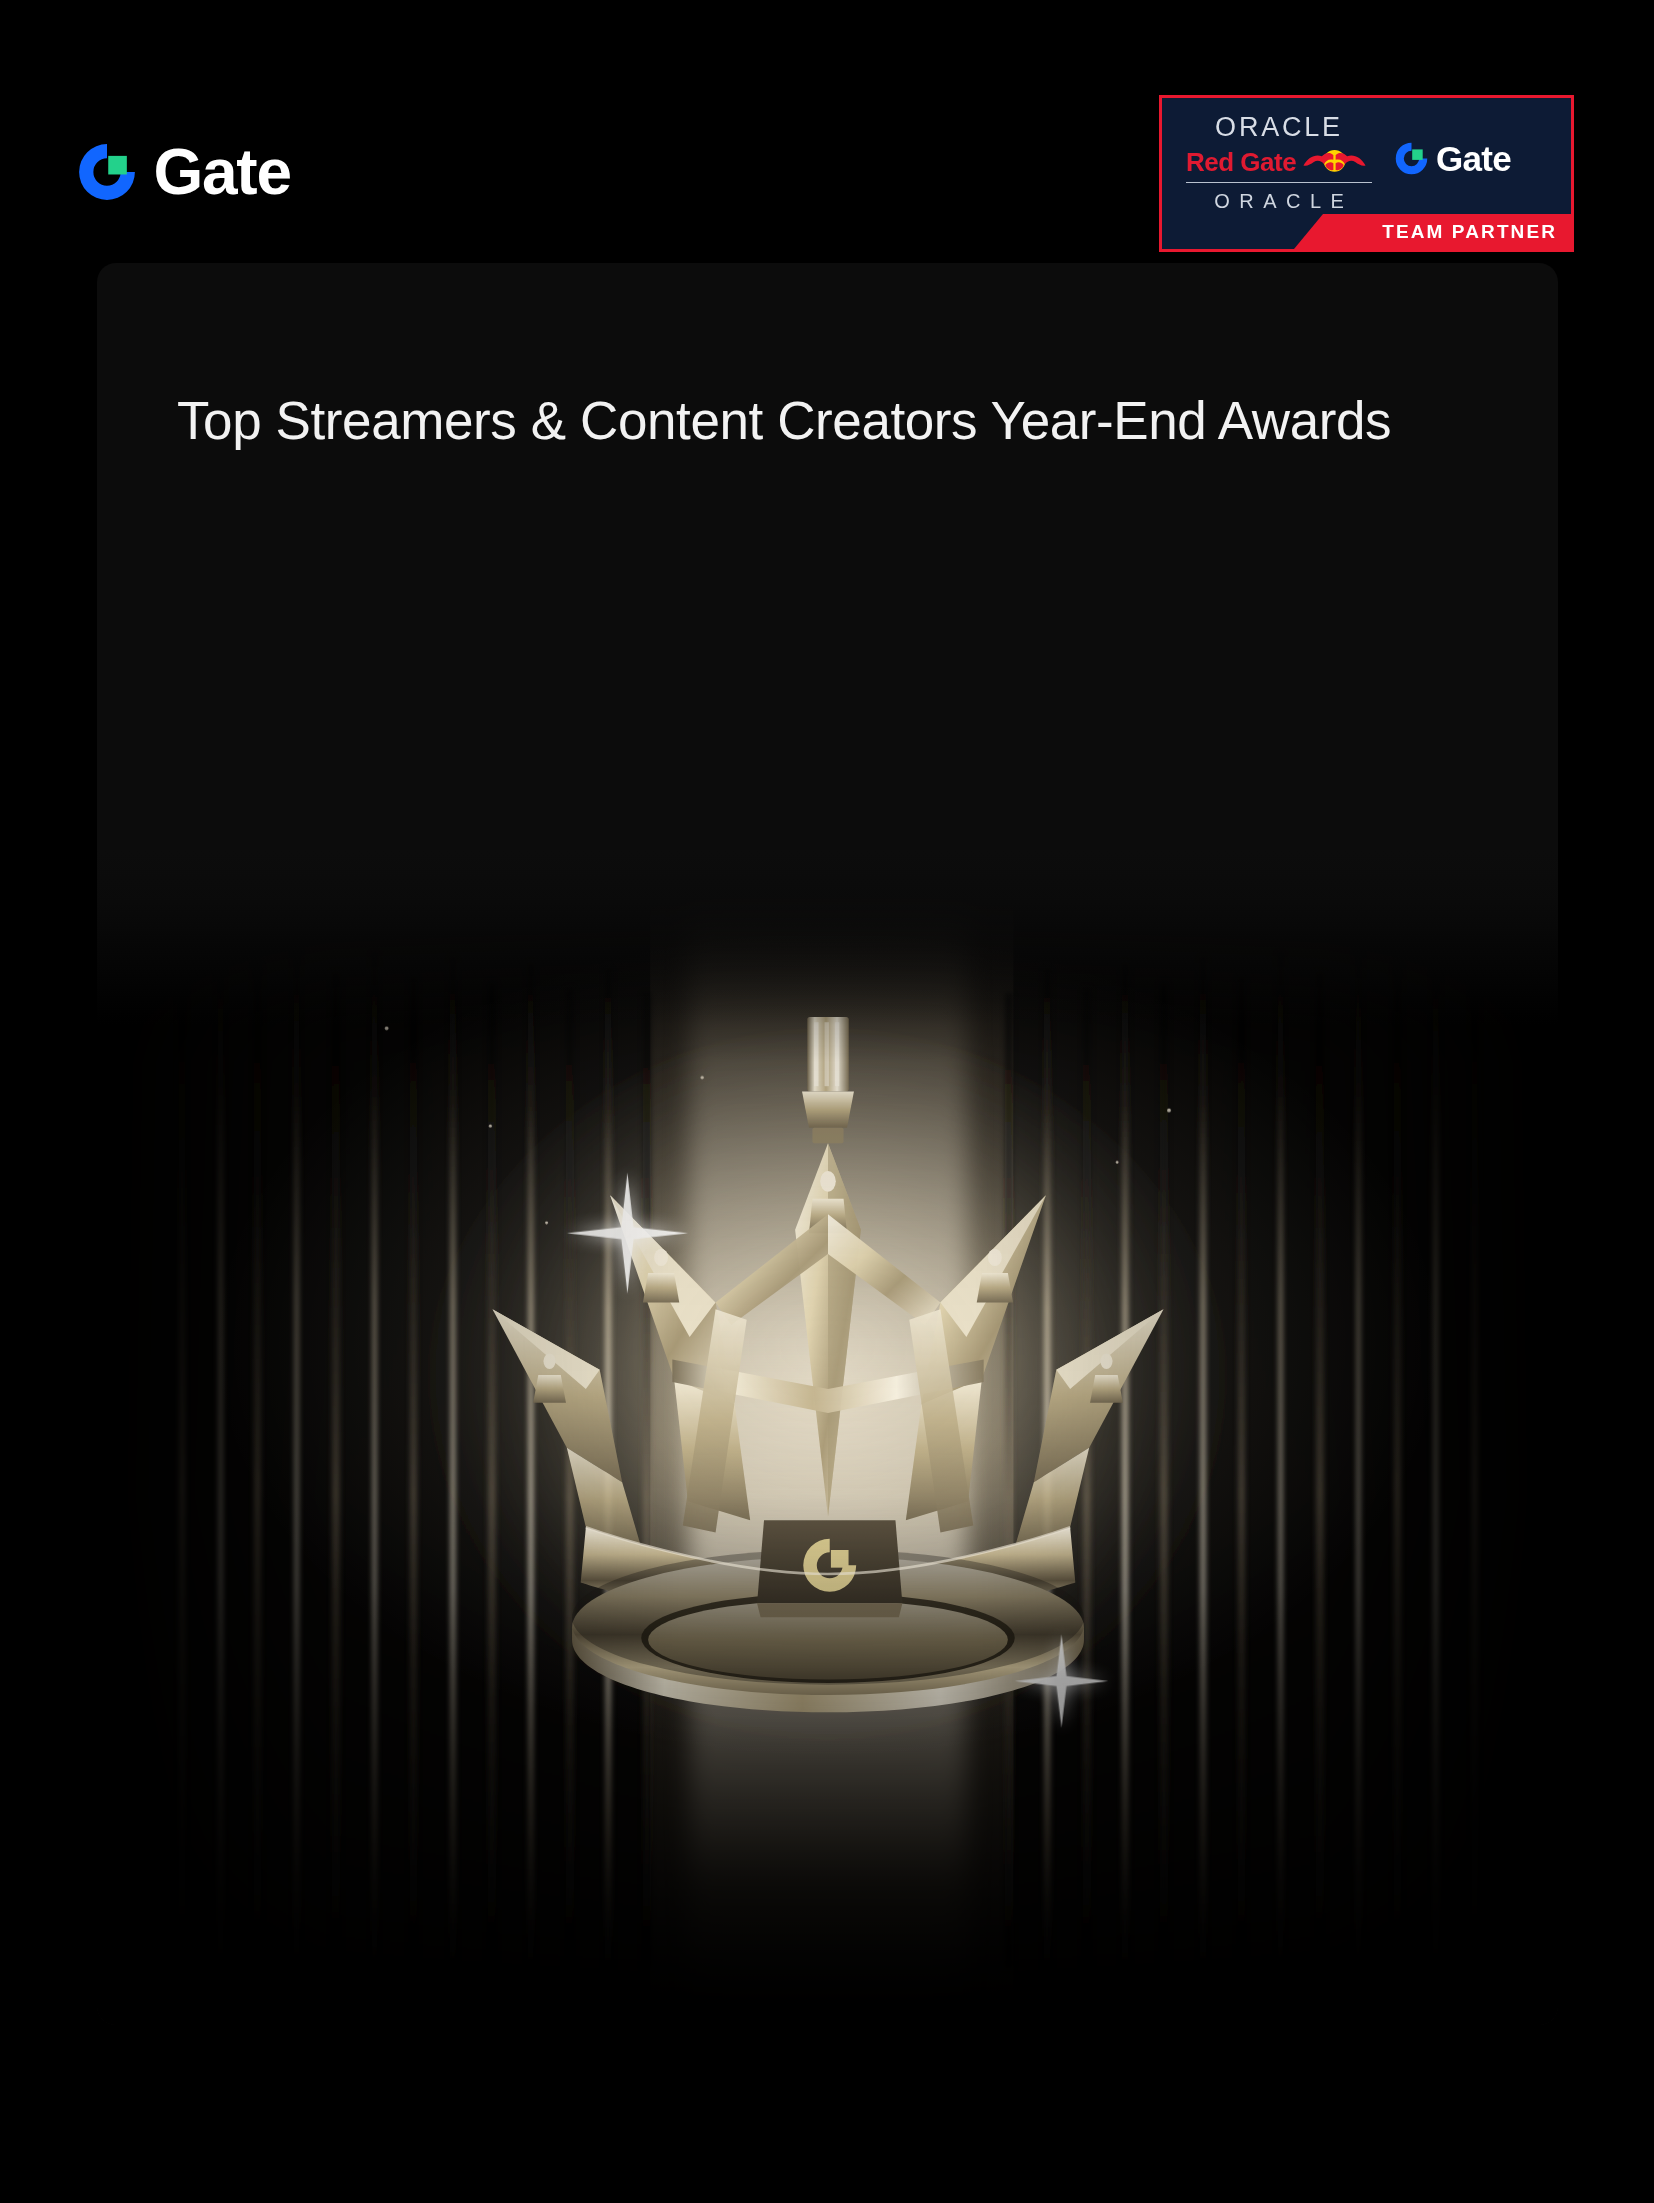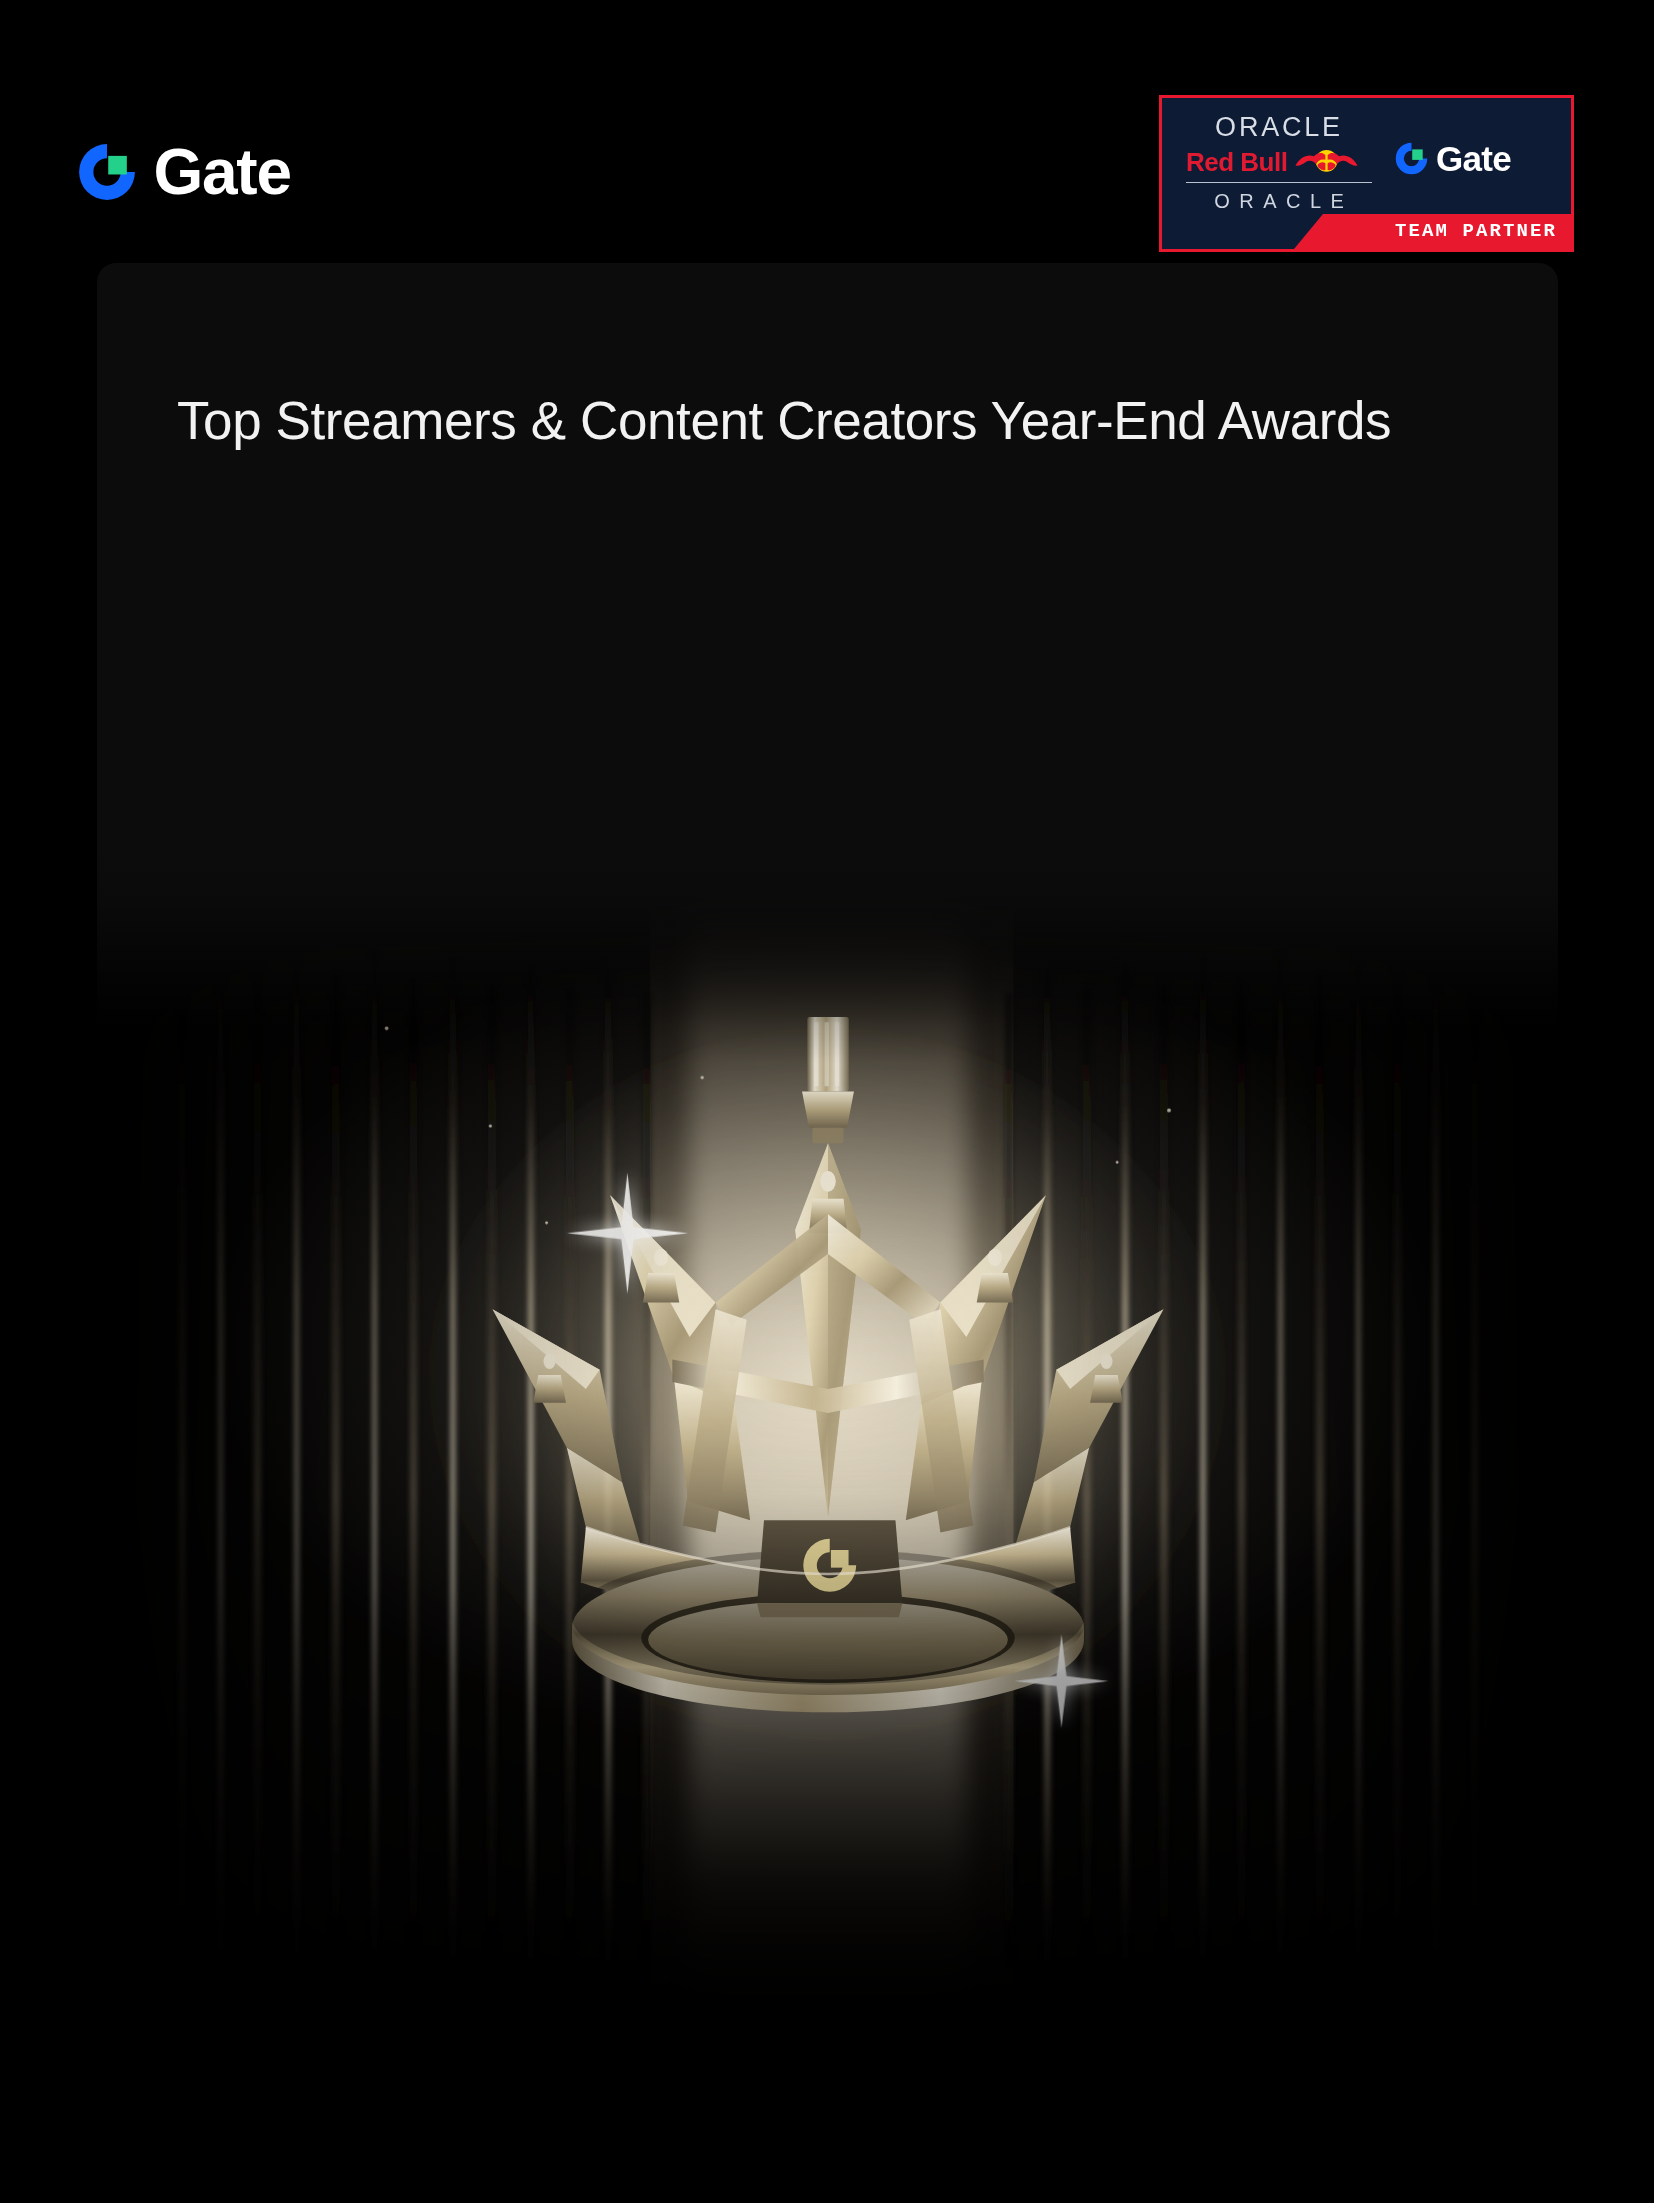--- a/index.html
+++ b/index.html
@@ -141,21 +141,21 @@
     justify-content: flex-end;
     padding-right: 14px;
   }
 
   .team-partner-label {
     font-size: 19px;
     font-weight: 700;
     letter-spacing: 2.1px;
     color: #ffffff;
     line-height: 1;
-    font-family: Liberation Mono, monospace;
+    font-family: Liberation Sans, sans-serif;
   }
 
   .badge-bottom-rule {
     position: absolute;
     left: 0; bottom: 0;
     width: 100%;
     height: 35px;
     background: #e8182f;
     z-index: -1;
   }
@@ -272,21 +272,21 @@
       </svg>
       <span class="gate-wordmark">Gate</span>
     </div>
 
     <div class="partner-badge">
 
       <div class="rb-block">
         <div class="rb-oracle">ORACLE</div>
 
         <div class="rb-mid">
-          <span class="rb-redbull">Red Bull</span>
+          <span class="rb-redbull">Red Gate</span>
           <svg class="rb-bulls" viewBox="0 0 120 48">
             <circle cx="60" cy="22" r="19" fill="#ffd400"></circle>
             <path d="M6 30 C14 16 26 10 38 14 C44 8 52 6 58 12 L58 20 C50 18 44 22 42 28
                      C38 22 30 20 24 24 C18 28 12 32 6 30 Z" fill="#e8182f"></path>
             <path d="M114 30 C106 16 94 10 82 14 C76 8 68 6 62 12 L62 20 C70 18 76 22 78 28
                      C82 22 90 20 96 24 C102 28 108 32 114 30 Z" fill="#e8182f"></path>
             <path d="M44 29 C48 24 54 23 58 26 L58 38 C52 39 46 35 44 29 Z" fill="#e8182f"></path>
             <path d="M76 29 C72 24 66 23 62 26 L62 38 C68 39 74 35 76 29 Z" fill="#e8182f"></path>
           </svg>
         </div>

